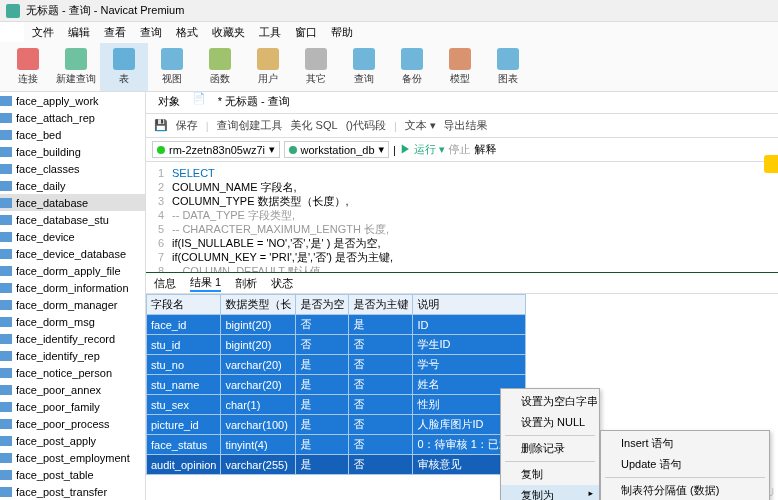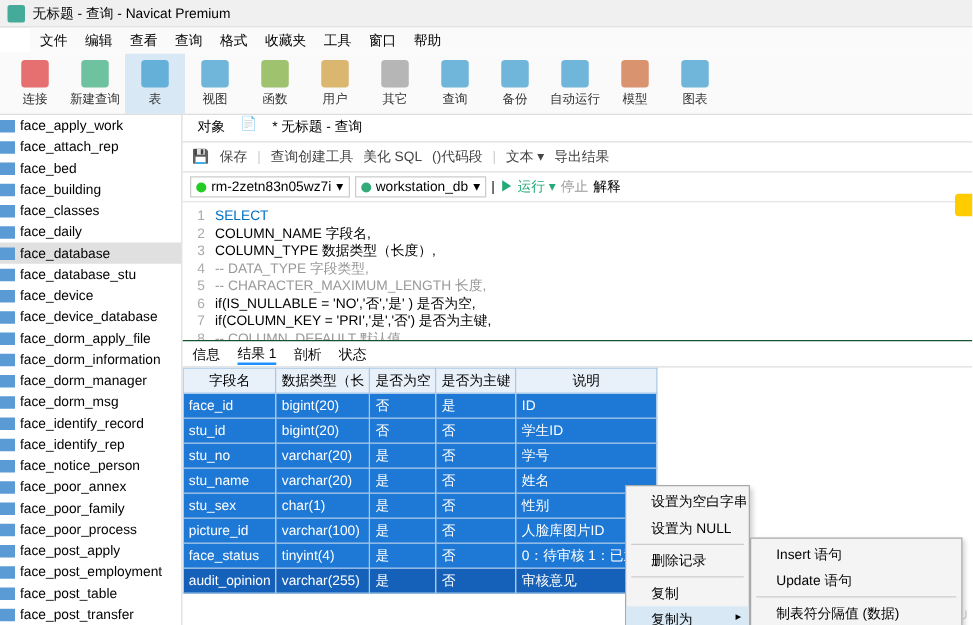--- a/index.html
+++ b/index.html
@@ -31,21 +31,21 @@
 .editor { height:110px; padding:4px 6px; font-family:Consolas,monospace; font-size:11px; line-height:14px; overflow:hidden; background:#fff; }
 .editor .ln { display:flex; }
 .editor .gut { width:20px; text-align:right; color:#aaa; padding-right:8px; }
 .editor .kw { color:#0070c0; }
 .editor .cm { color:#999; }
 .restabs { height:22px; display:flex; align-items:center; padding:0 8px; gap:14px; border-top:1px solid #14532d; border-bottom:1px solid #ddd; }
 .restabs .rt.active { color:#000; border-bottom:2px solid #1e90ff; }
 .grid { overflow:auto; }
 .grid table { border-collapse:collapse; width:auto; }
 .grid th, .grid td { border:1px solid #a7c7e7; padding:2px 4px; text-align:left; height:16px; white-space:nowrap; }
-.grid th { background:#e8f0fa; font-weight:normal;text-align:center; }
+.grid th { background:#e8f0fa; font-weight:normal; }
 .grid td { background:#1e79d6; color:#fff; }
 .grid tr.cur td { background:#1560b8; }
 .ctxmenu { position:absolute; background:#f4f4f4; border:1px solid #aaa; box-shadow:2px 2px 4px rgba(0,0,0,.2); padding:2px 0; z-index:10; }
 .ctxmenu .mi { padding:3px 24px 3px 20px; cursor:pointer; white-space:nowrap; position:relative; }
 .ctxmenu .mi:hover, .ctxmenu .mi.hov { background:#d8e8f5; }
 .ctxmenu .msep { height:1px; background:#ccc; margin:2px 4px; }
 .ctxmenu .arrow::after { content:"▸"; position:absolute; right:6px; font-size:9px; }
 .badge { position:absolute; right:0; top:155px; width:14px; height:18px; background:#ffcc00; border-radius:3px 0 0 3px; }
 .watermark { position:absolute; right:4px; bottom:2px; color:#ccc; font-size:10px; }
 </style>
@@ -100,24 +100,20 @@
     </div>
     <div class="tool">
       <div class="ico" style="background:#39c;opacity:.7;border-radius:3px"></div>
       <div class="lbl">查询</div>
     </div>
     <div class="tool">
       <div class="ico" style="background:#39c;opacity:.7;border-radius:3px"></div>
       <div class="lbl">备份</div>
     </div>
     <div class="tool">
-      <div class="ico" style="background:#39c;opacity:.7;border-radius:3px"></div>
-      <div class="lbl">自动运行</div>
-    </div>
-    <div class="tool">
       <div class="ico" style="background:#c63;opacity:.7;border-radius:3px"></div>
       <div class="lbl">模型</div>
     </div>
     <div class="tool">
       <div class="ico" style="background:#39c;opacity:.7;border-radius:3px"></div>
       <div class="lbl">图表</div>
     </div>
   </div>
 
 <div class="main">

